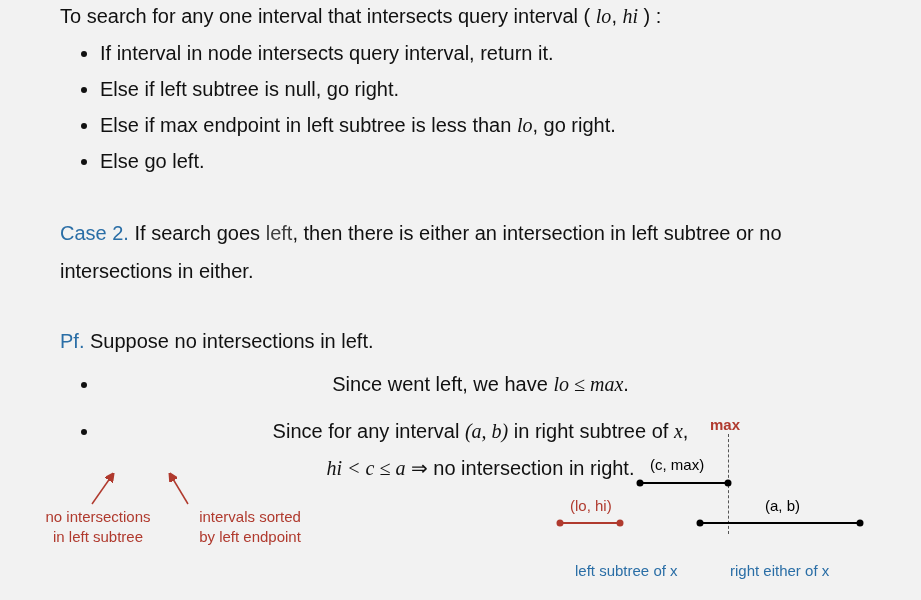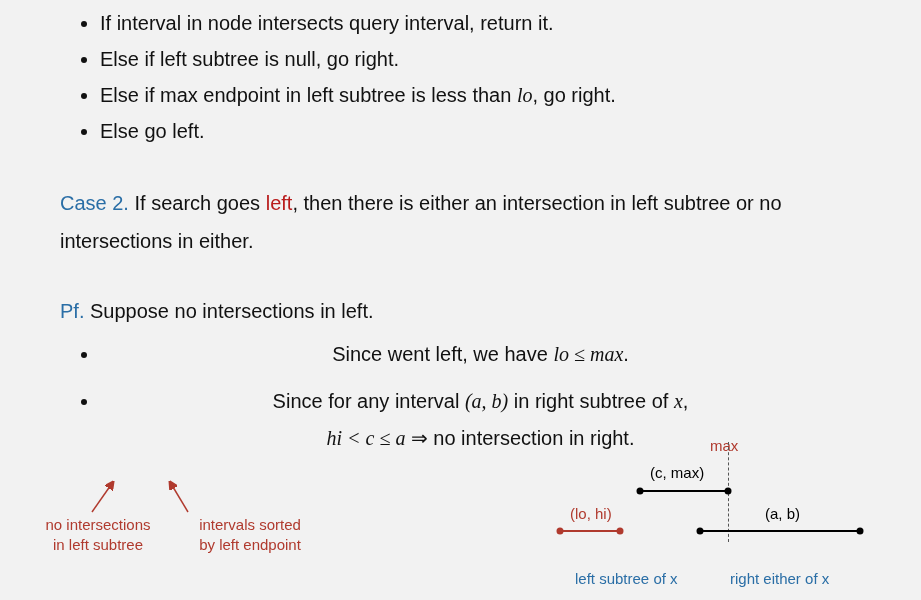--- a/index.html
+++ b/index.html
@@ -31,21 +31,21 @@
   ul.alg li {
     margin: 10px 0;
     line-height: 1.3;
   }
   .ital { font-style: italic; font-family: Georgia, "Times New Roman", serif; }
   .case-line {
     margin-top: 40px;
     line-height: 1.9;
   }
   .case-label { color: #2a6ea6; }
-  .left-red { color: #b91c1c; margin-top: 45px; }
+  .left-red { color: #404040; margin-top: 45px; }
   .pf-line {
     margin-top: 36px;
     line-height: 1.5;
   }
   .pf-label { color: #2a6ea6; }
   ul.pf {
     margin: 6px 0 0 0;
     padding-left: 40px;
     text-align: center;
   }
@@ -108,20 +108,23 @@
     position: absolute;
     width: 0;
     border-left: 1.5px dashed #555;
   }
 </style>
 </head>
 <body>
 
 <div class="page">
 
+  <div class="intro">
+    <span>To search for any one interval that intersects query interval ( </span><span class="ital">lo</span><span>,  </span><span class="ital">hi</span><span> ) :</span>
+  </div>
 
   <ul class="alg">
     <li>If interval in node intersects query interval, return it.</li>
     <li>Else if left subtree is null, go right.</li>
     <li>
       <span>Else if max endpoint in left subtree is less than </span><span class="ital">lo</span><span>, go right.</span>
     </li>
     <li>Else go left.</li>
   </ul>
 
@@ -163,21 +166,21 @@
   <div class="anno anno2">
     <span>intervals sorted</span><br>
     <span>by left endpoint</span>
   </div>
   <div class="anno anno1">
     <span>no intersections</span><br>
     <span>in left subtree</span>
   </div>
 
   <div class="diagram">
-    <span class="dlabel red" style="left:160px; top:17px;">max</span>
+    <span class="dlabel red" style="left:160px; top:4px;font-weight:bold;">max</span>
     <div class="vline" style="left:178px; top:22px; height:100px;"></div>
 
     <span class="dlabel" style="left:100px; top:44px;">(c, max)</span>
     <div class="seg" style="left:90px; top:70px; width:88px;"></div>
     <div class="dot" style="left:90px; top:71px;"></div>
     <div class="dot" style="left:178px; top:71px;"></div>
 
     <span class="dlabel red" style="left:20px; top:85px;">(lo, hi)</span>
     <div class="seg red" style="left:10px; top:110px; width:60px;"></div>
     <div class="dot red" style="left:10px; top:111px;"></div>

